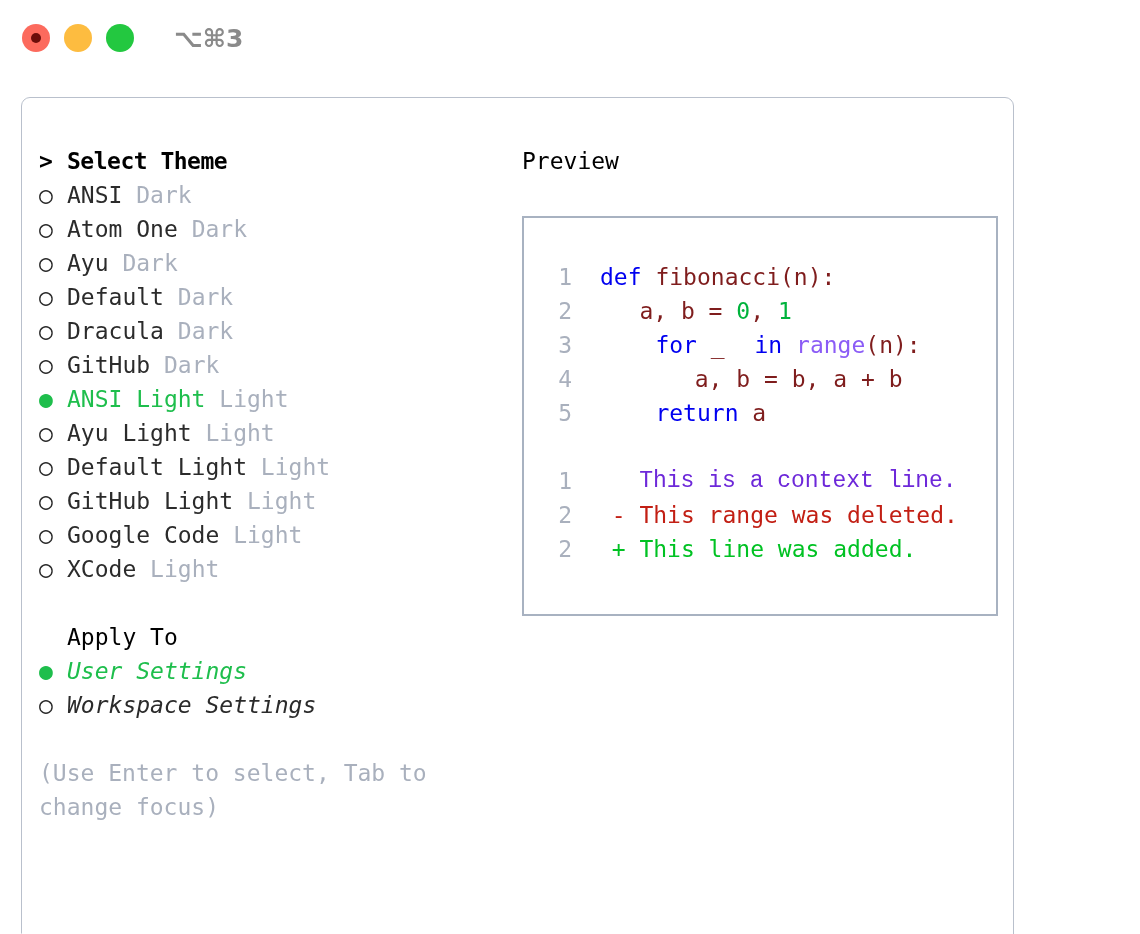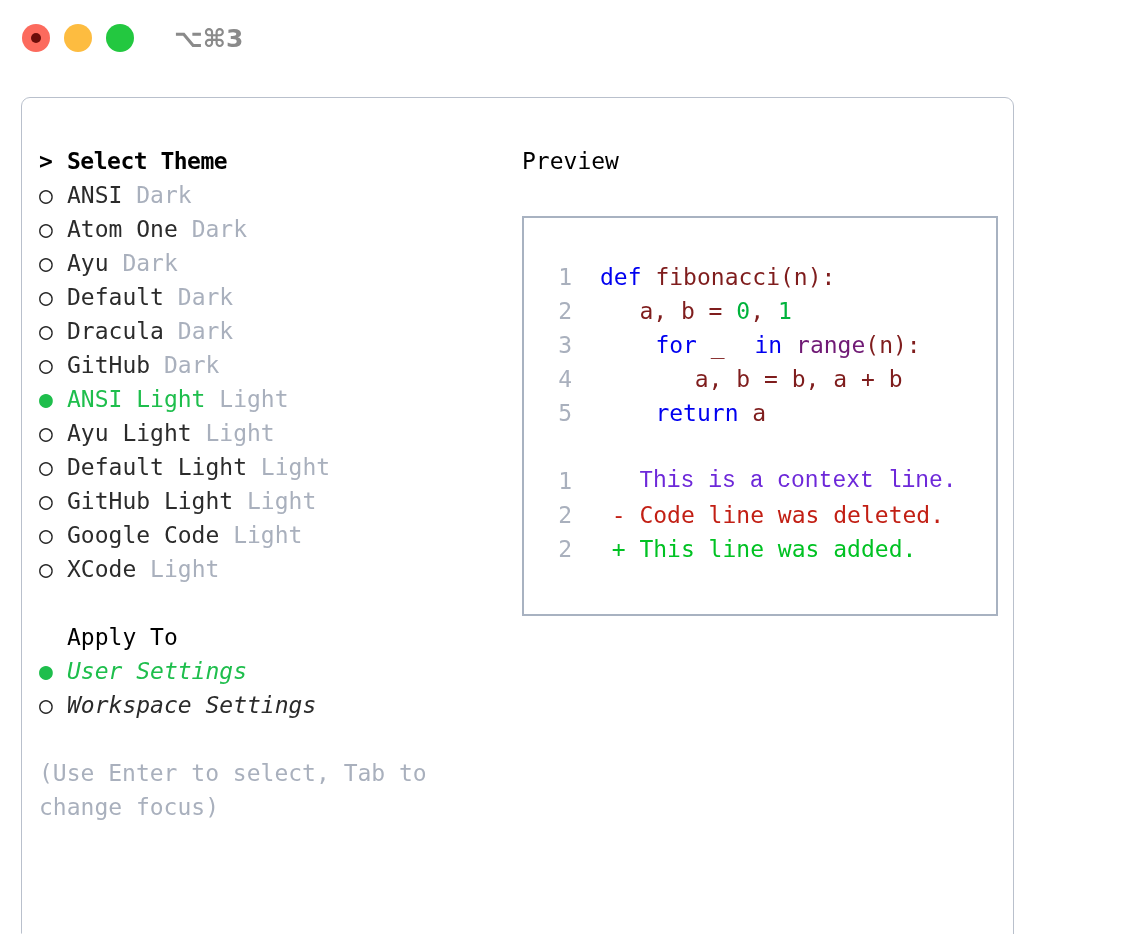--- a/index.html
+++ b/index.html
@@ -162,21 +162,21 @@
   .gutter {
     width: 32px;
     text-align: right;
     color: #a9b0bd;
     flex: none;
     margin-right: 12px;
   }
   .code-text { white-space: pre; }
 
   .tok-kw   { color: #0000f0; margin-left: 16px; }
-  .tok-fn   { color: #701a75; }
+  .tok-fn   { color: #8b5cf6; }
   .tok-num  { color: #00b33c; }
   .tok-id   { color: #7f1d1d; }
 
   .diff-ctx { color: #6d28d9; font-family: Liberation Mono, monospace; }
   .diff-del { color: #c21f14; }
   .diff-add { color: #00c223; }
 
   .gap-line { height: 34px; }
 </style>
 </head>
@@ -234,21 +234,21 @@
           <div id="code-block">
               <div class="code-line"><span class="gutter">1</span><span class="code-text"><span class="tok-kw">def </span><span class="tok-id">fibonacci(n):</span></span></div>
               <div class="code-line"><span class="gutter">2</span><span class="code-text"><span class="tok-id">    a, b = </span><span class="tok-num">0</span><span class="tok-id">, </span><span class="tok-num">1</span></span></div>
               <div class="code-line"><span class="gutter">3</span><span class="code-text"><span class="tok-id">    </span><span class="tok-kw">for</span><span class="tok-id"> _ </span><span class="tok-kw">in</span><span class="tok-id"> </span><span class="tok-fn">range</span><span class="tok-id">(n):</span></span></div>
               <div class="code-line"><span class="gutter">4</span><span class="code-text"><span class="tok-id">        a, b = b, a + b</span></span></div>
               <div class="code-line"><span class="gutter">5</span><span class="code-text"><span class="tok-id">    </span><span class="tok-kw">return</span><span class="tok-id"> a</span></span></div>
             </div>
           <div class="gap-line"></div>
           <div id="diff-block">
               <div class="code-line"><span class="gutter">1</span><span class="code-text diff-ctx">    This is a context line.</span></div>
-              <div class="code-line"><span class="gutter">2</span><span class="code-text diff-del">  - Code line was deleted.</span></div>
+              <div class="code-line"><span class="gutter">2</span><span class="code-text diff-del">  - This range was deleted.</span></div>
               <div class="code-line"><span class="gutter">2</span><span class="code-text diff-add">  + This line was added.</span></div>
             </div>
         </div>
       </div>
 
     </div>
   </div>
 </div>
 
 </body></html>

